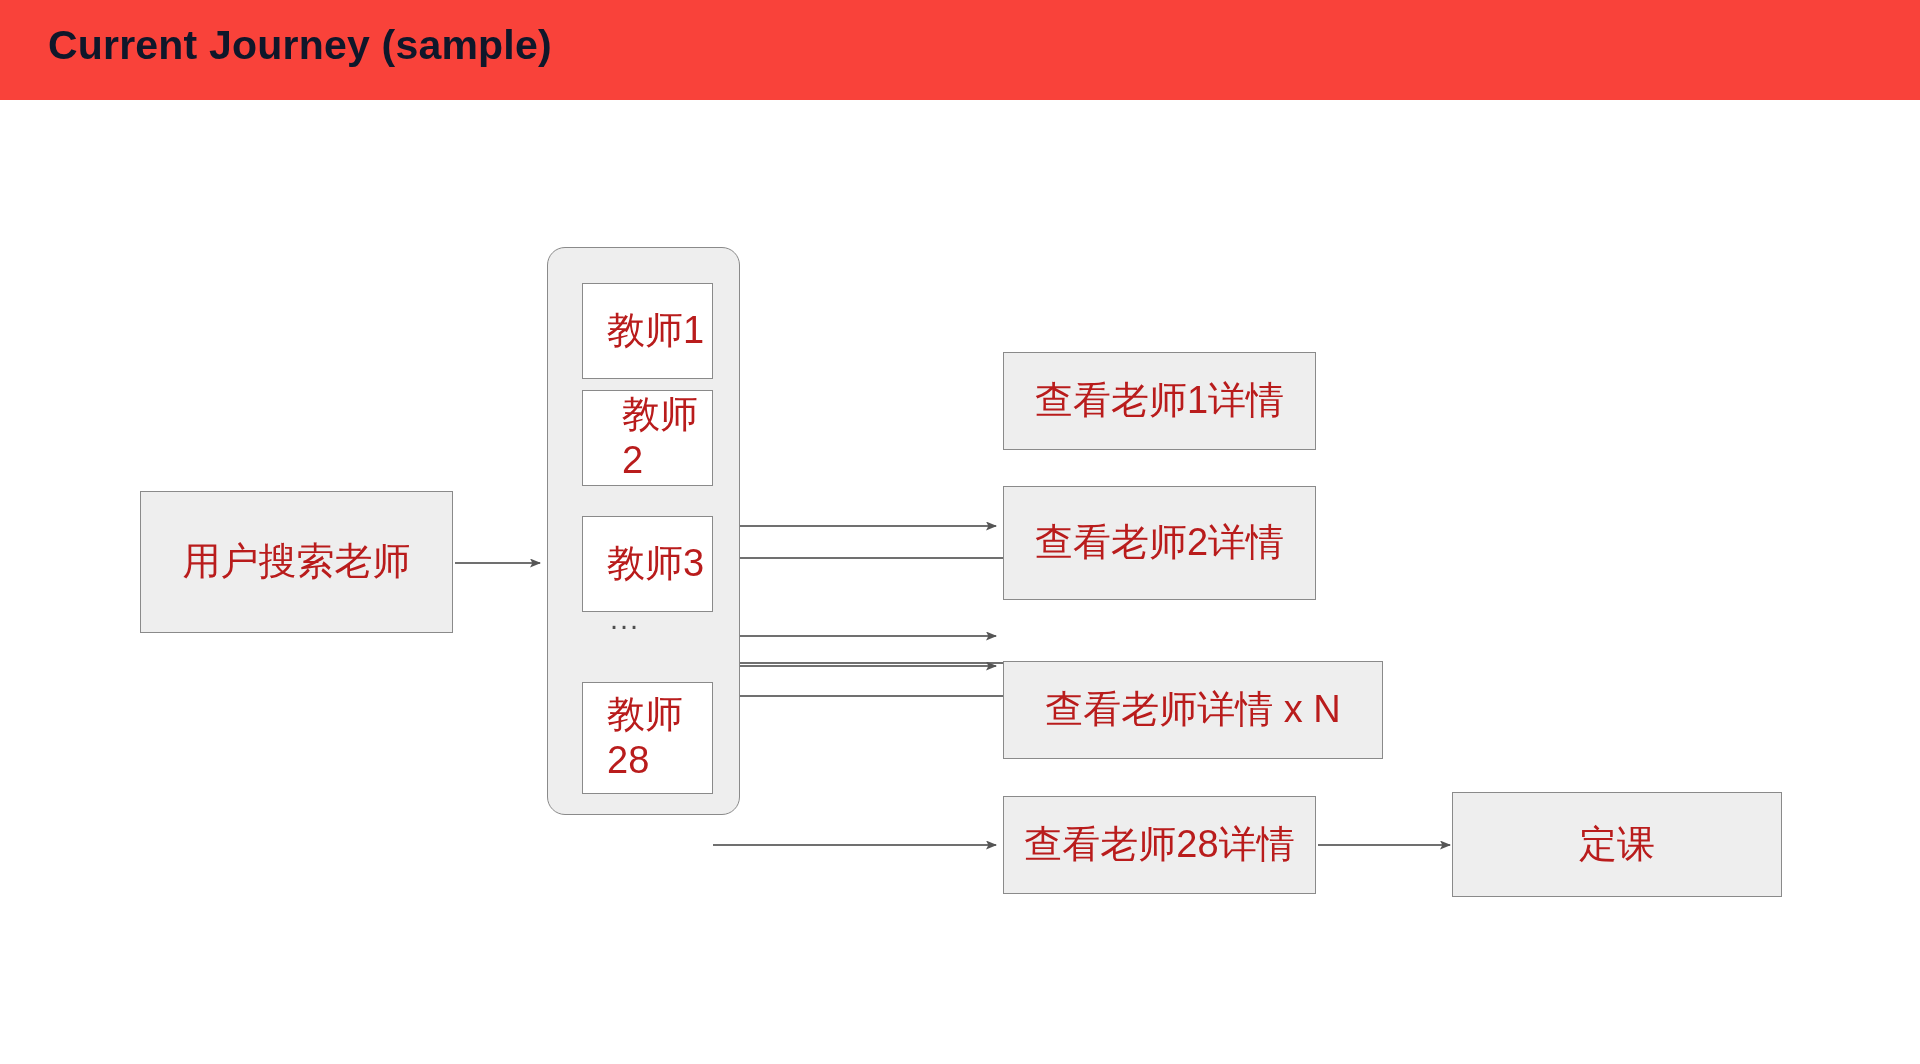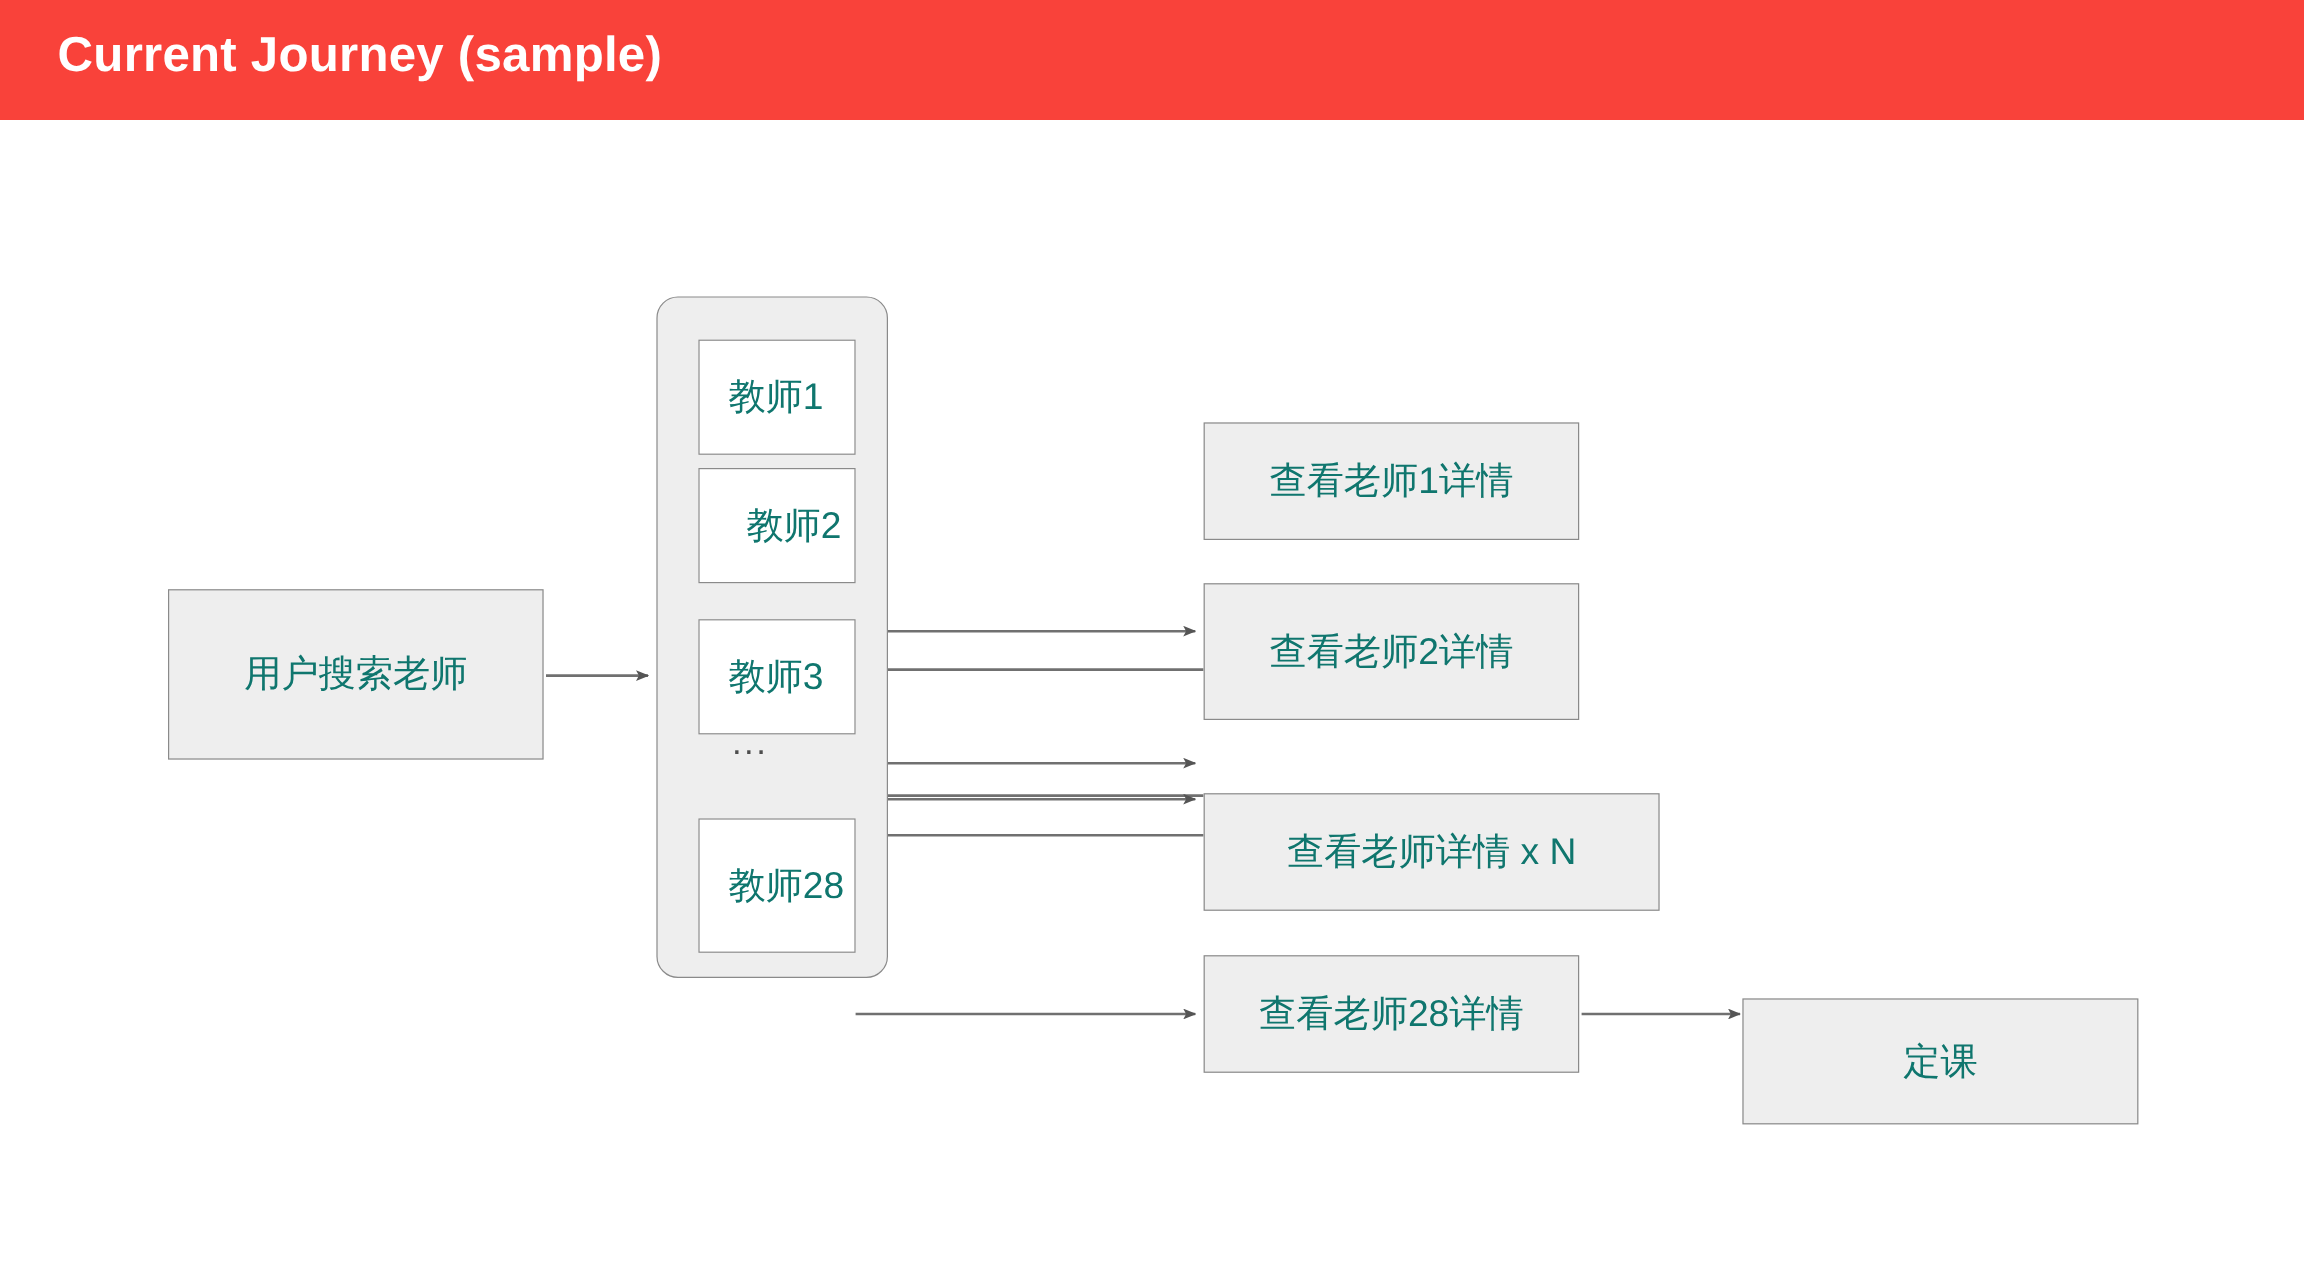--- a/index.html
+++ b/index.html
@@ -23,21 +23,21 @@
     top: 0;
     width: 1920px;
     height: 100px;
     background: #f9423a;
     box-sizing: border-box;
   }
   #header-title {
     position: absolute;
     left: 48px;
     top: 22px;
-    color: #ffffff;
+    color: #0f172a;
     font-size: 41px;
     font-weight: 700;
     letter-spacing: 0.2px;
     white-space: nowrap;
     font-family: "Liberation Sans", "DejaVu Sans", sans-serif;
   }
 
   
   #diagram-canvas {
     position: absolute;
@@ -54,22 +54,22 @@
     height: 964px;
     pointer-events: none;
   }
 
   
   .node {
     position: absolute;
     box-sizing: border-box;
     display: flex;
     align-items: center;
-    color: #0f766e;
-    font-size: 31px;
+    color: #b91c1c;
+    font-size: 38px;
     line-height: 1.2;
     font-family: "Liberation Sans", "DejaVu Sans", sans-serif;
   }
   .rounded-node {
     background: #eeeeee;
     border: 1.6px solid #8a8a8a;
     border-radius: 0;
     justify-content: center;
     text-align: center;
   }
@@ -166,17 +166,17 @@
   </div>
 
   <div class="node rounded-node" style="left:1003px; top:521px; width:380px; height:98px;margin-top:40px;">
     <span>查看老师详情 x N</span>
   </div>
 
   <div class="node rounded-node" style="left:1003px; top:696px; width:313px; height:98px;">
     <span>查看老师28详情</span>
   </div>
 
-  <div class="node rounded-node" style="left:1452px; top:692px; width:330px; height:105px;margin-top:40px;">
+  <div class="node rounded-node" style="left:1452px; top:692px; width:330px; height:105px;">
     <span>定课</span>
   </div>
 
 </div>
 
 </body></html>

